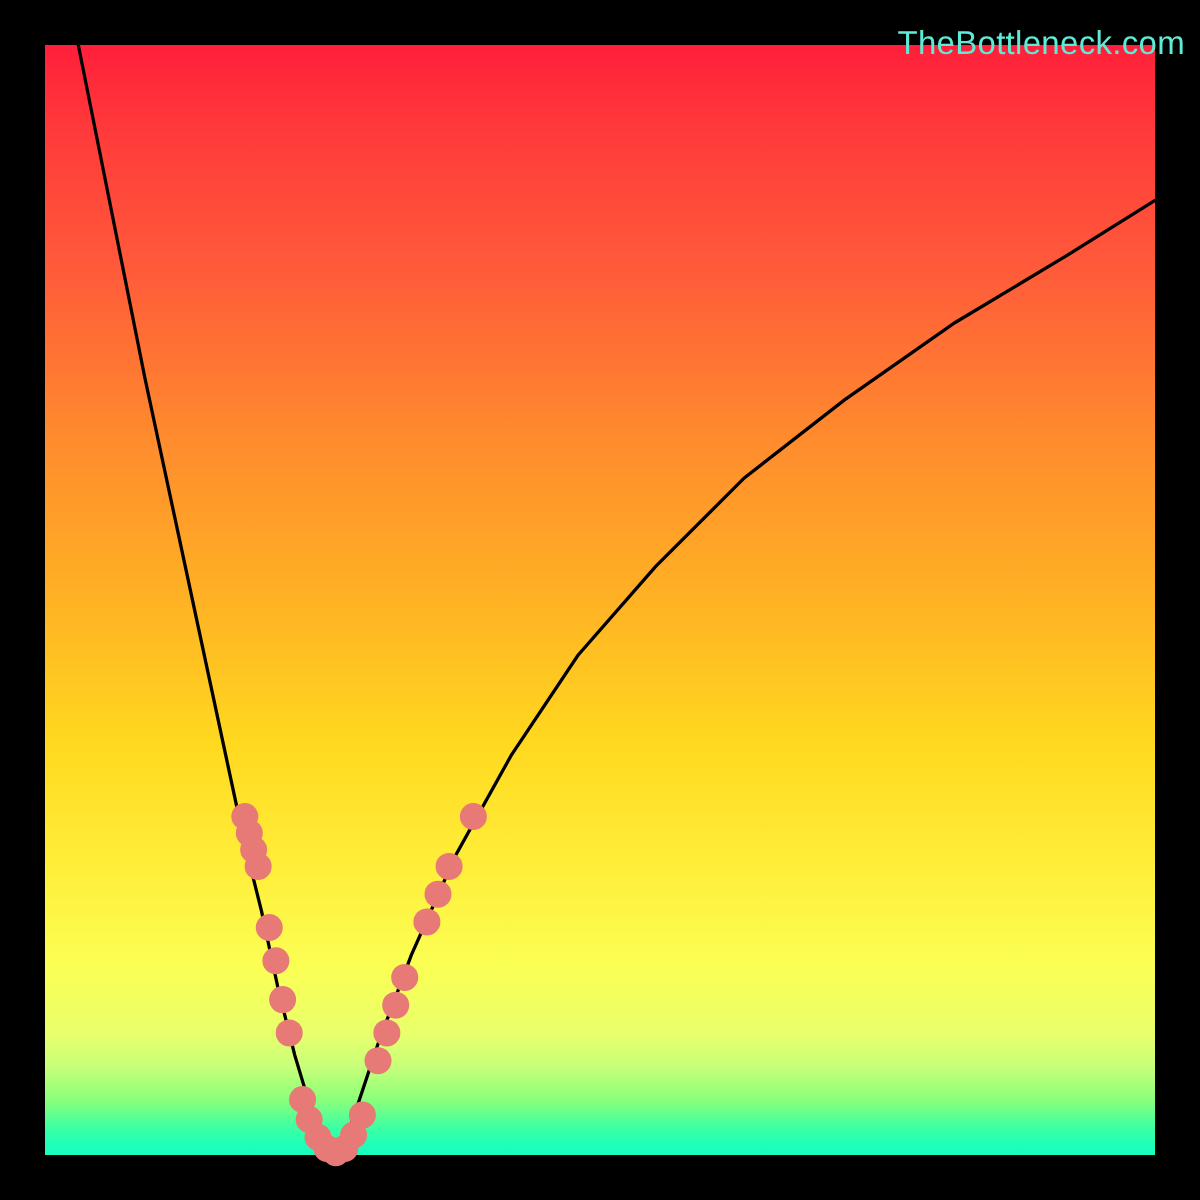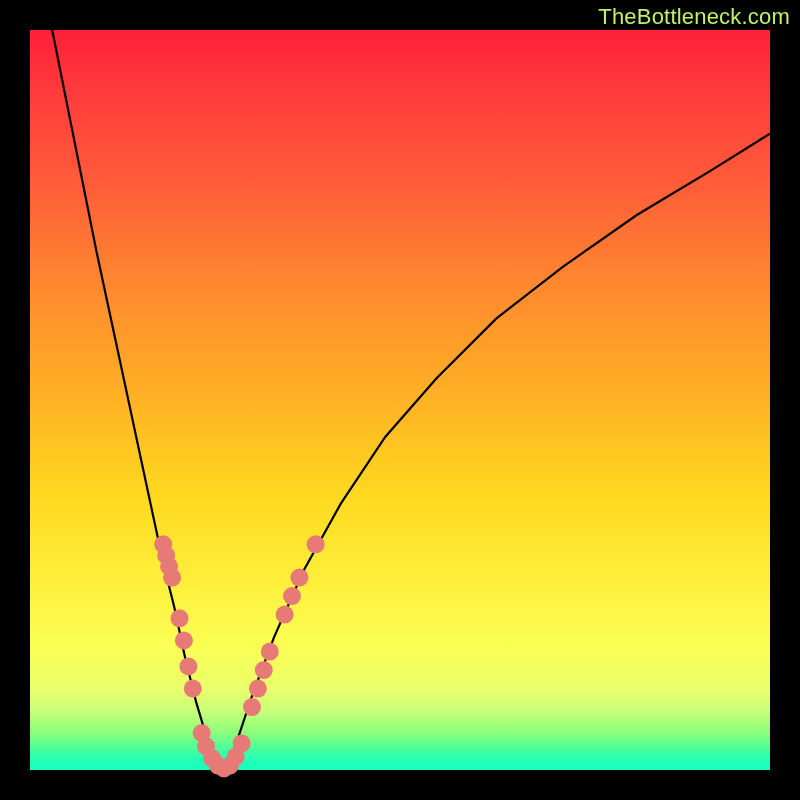--- a/index.html
+++ b/index.html
@@ -39,23 +39,23 @@
       #e9ff6b 89%,
       #c8ff79 92%,
       #8cff7a 95%,
       #3effa3 97.5%,
       #1fffb8 99%,
       #18ffc0 100%
     );
   }
   .watermark {
     position: absolute;
-    top: 4px;
+    top: 16px;
     right: 10px;
-    color: #bef264;
+    color: #5eead4;
     font-size: 22px;
     letter-spacing: 0.2px;
     user-select: none;
   }
   svg.curve {
     position: absolute;
     left: 0;
     top: 0;
     width: 740px;
     height: 740px;

